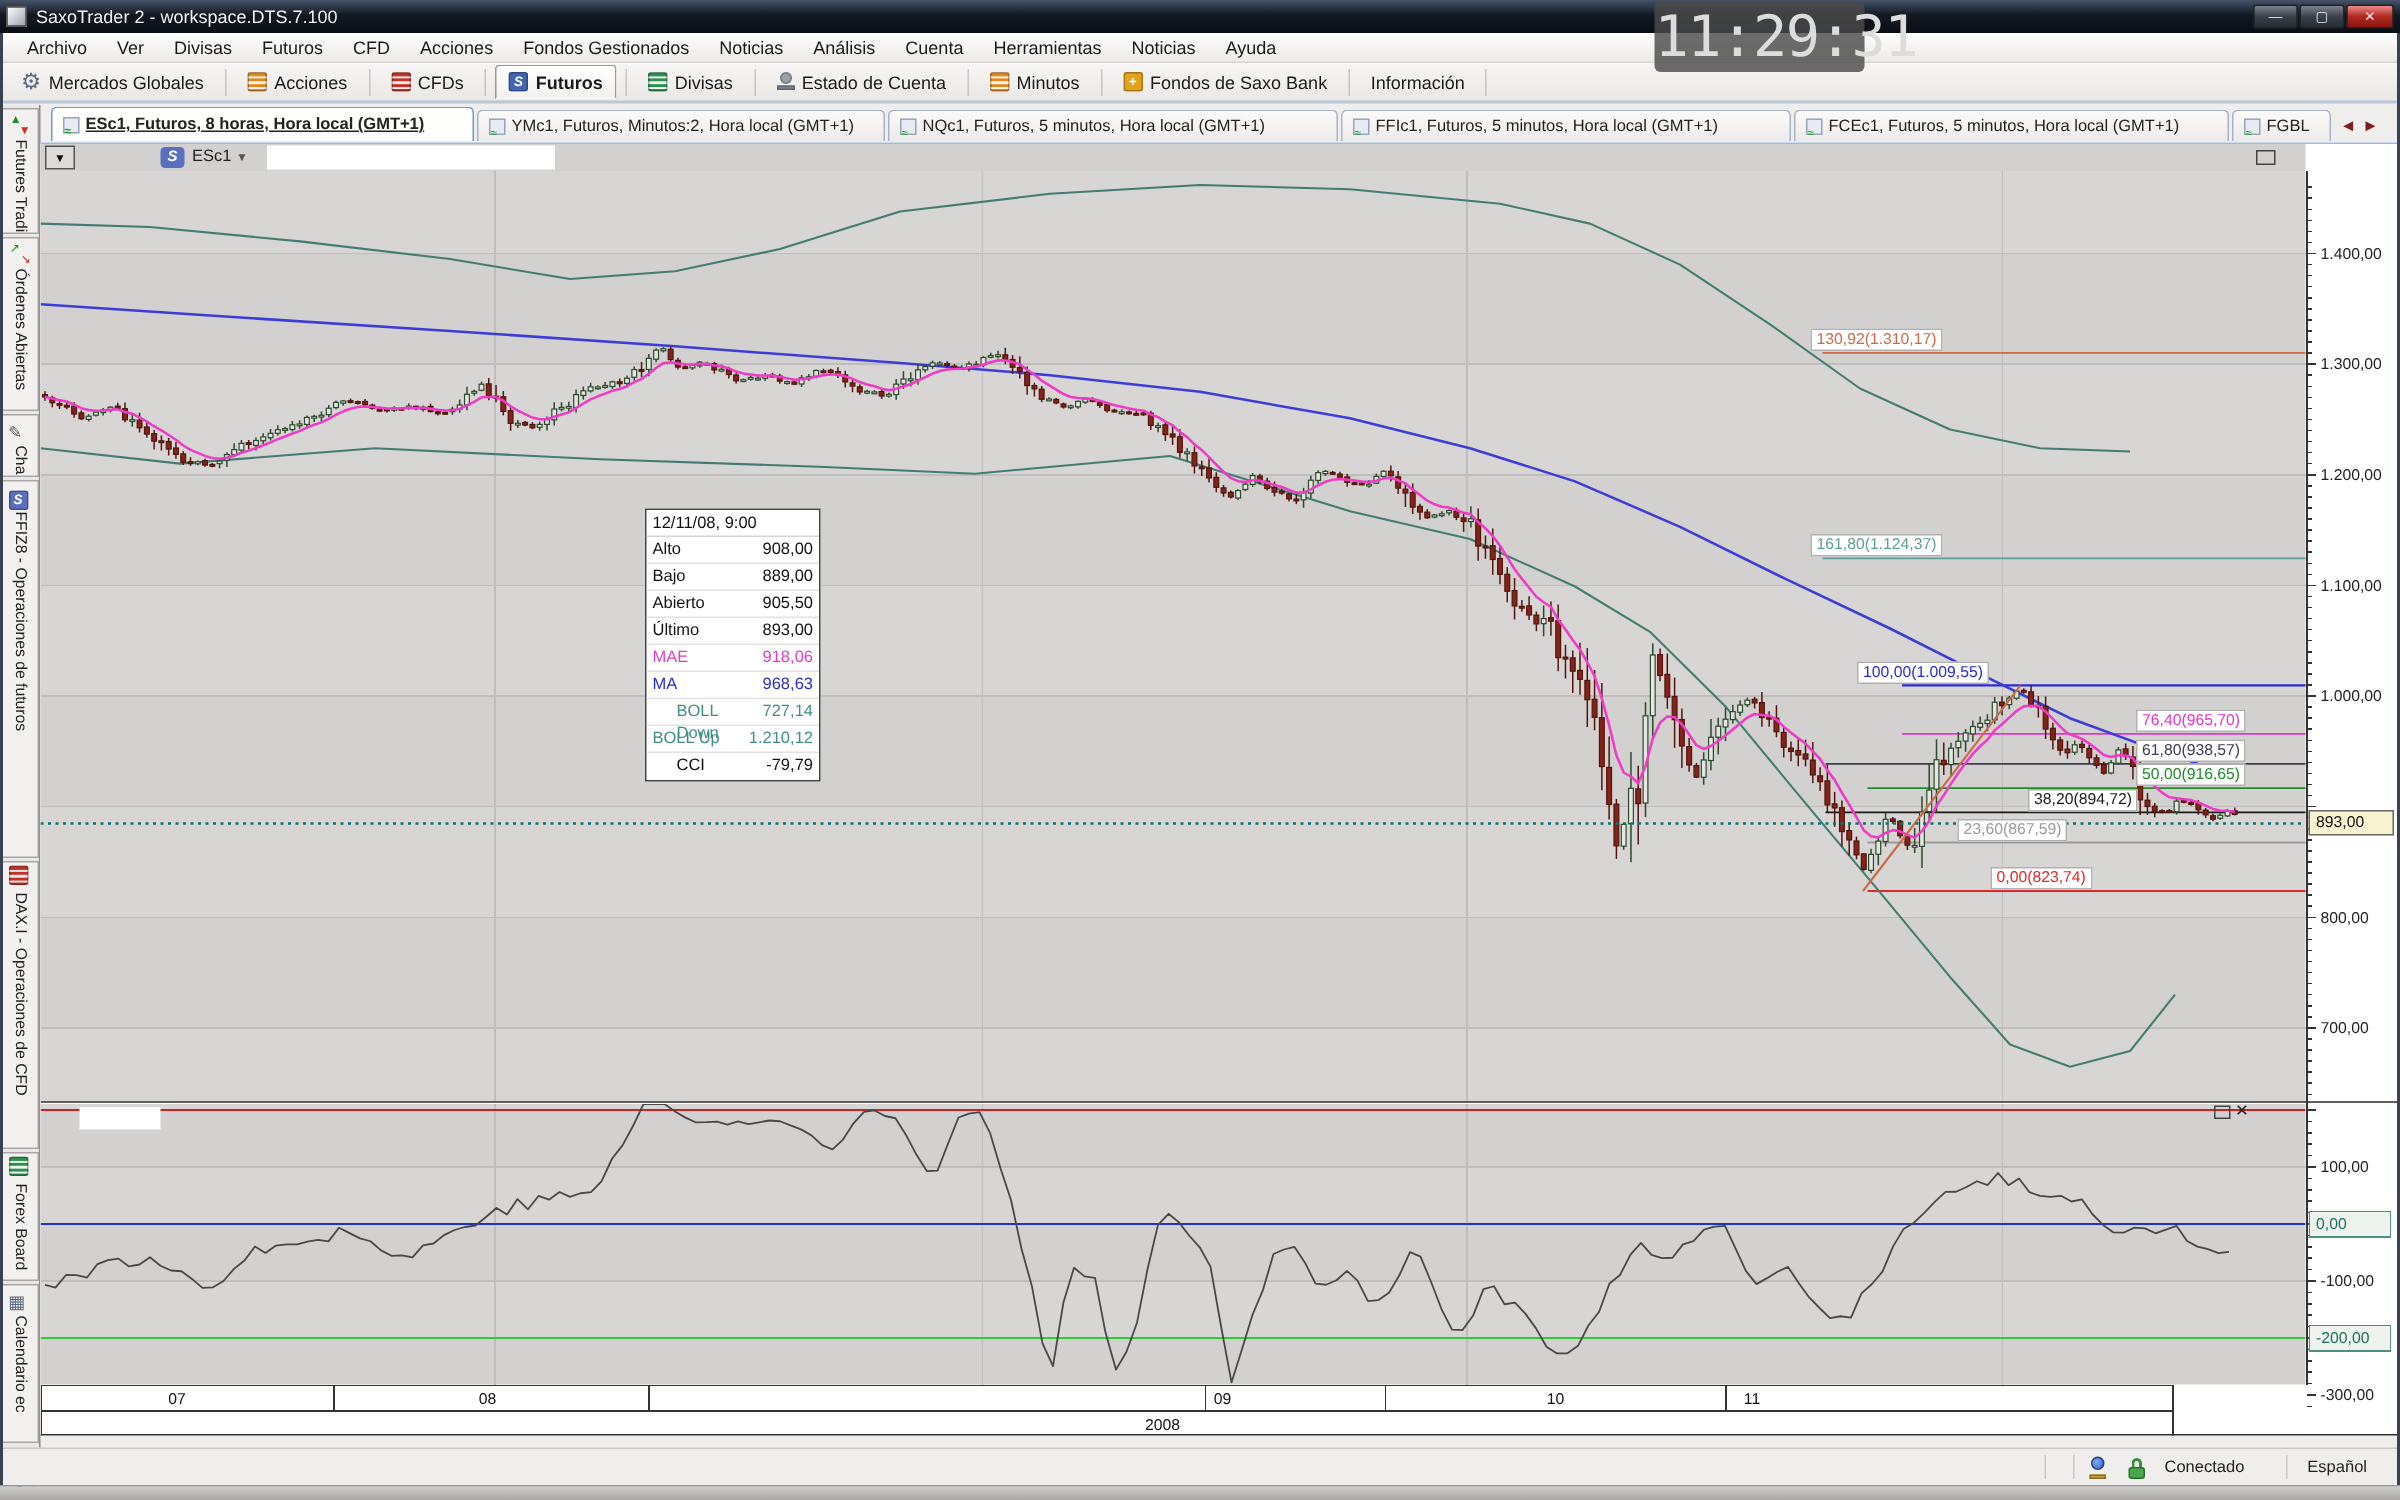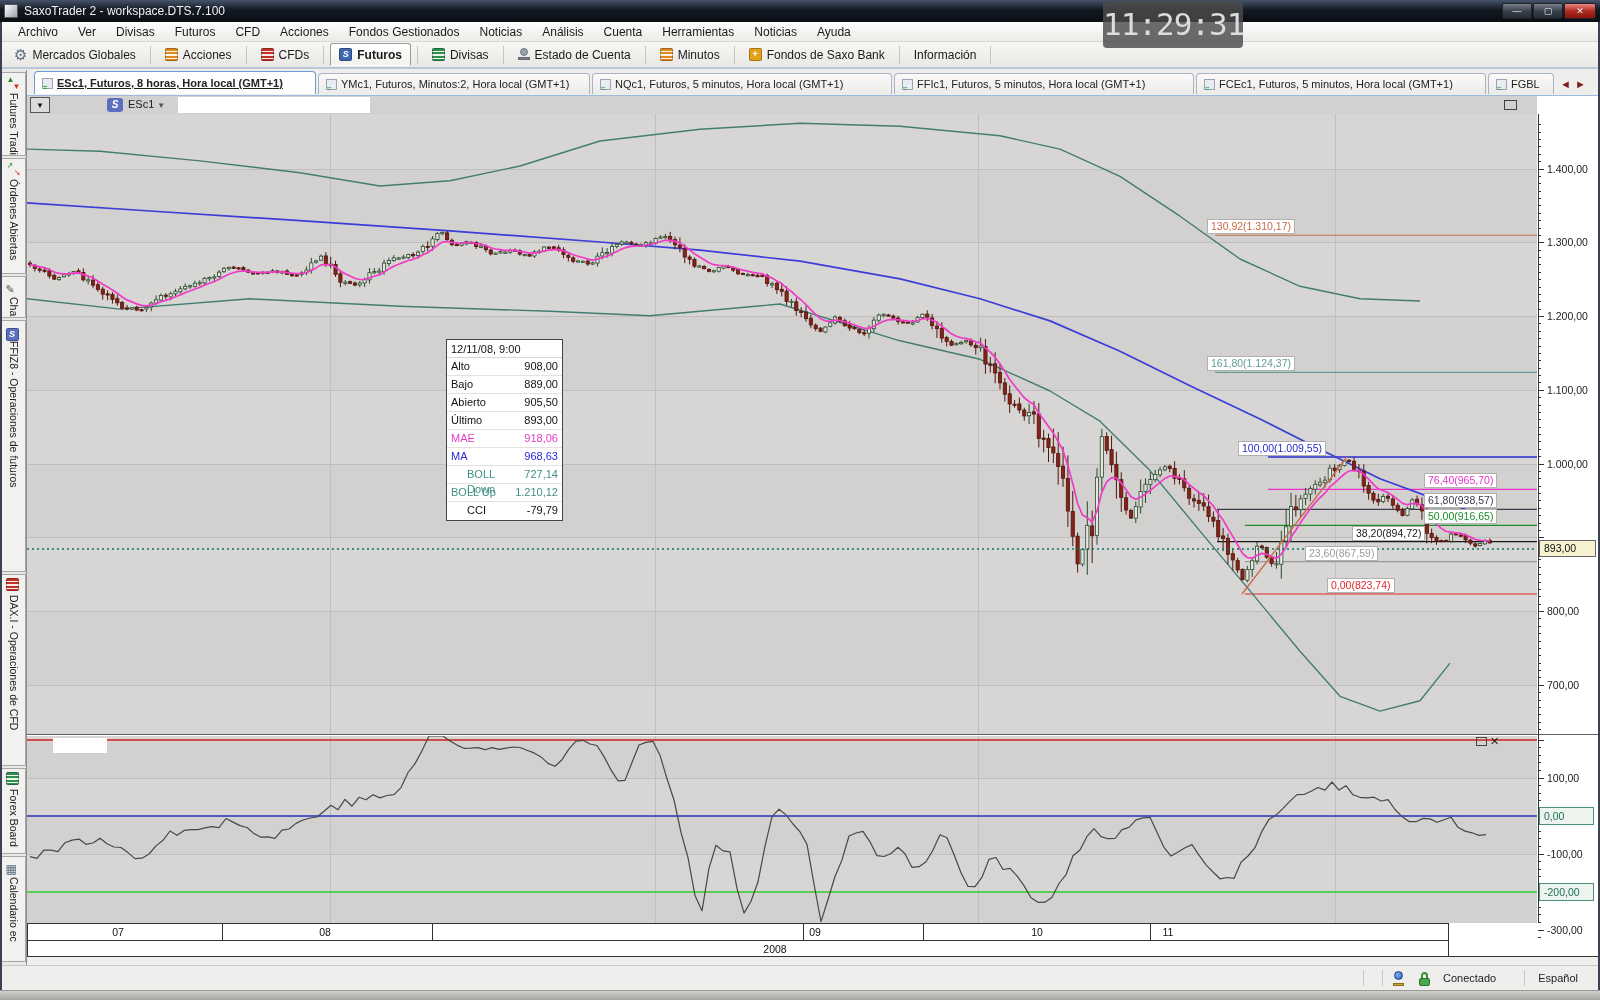--- a/index.html
+++ b/index.html
@@ -75,28 +75,28 @@
   .cci-ctl{position:absolute;left:1449px;top:641px;display:flex;gap:3px;align-items:center;}
   .cci-ctl .bx{width:11px;height:9px;border:1px solid #444;}
   .cci-ctl .xx{font-size:11px;font-weight:bold;color:#222;line-height:9px;}
   .white-left-box{position:absolute;left:26px;top:642px;width:54px;height:15px;background:#fff;}
   .fib-label{position:absolute;background:#ffffff;border:1px solid #b0b0b0;font-size:10.5px;
     padding:0 3px;line-height:13px;white-space:nowrap;}
   .price-box{position:absolute;left:1512px;top:444px;width:57px;height:17px;background:#f7f2d0;
     border:1px solid #666;font-size:10.5px;line-height:15px;padding-left:4px;color:#111;}
   
   .tooltip{position:absolute;left:403px;top:243px;width:117px;background:#fff;border:1px solid #444;
-    font-size:11px;color:#111;margin-left:16px;}
+    font-size:11px;color:#111;}
   .tt-title{padding:2px 4px;height:18px;line-height:15px;border-bottom:1px solid #d6d6d6;}
   .tt-row{display:flex;justify-content:space-between;padding:1px 4px;height:18px;line-height:15px;
     border-bottom:1px solid #e2e2e2;}
   .tt-row:last-child{border-bottom:none;padding-left:20px;}
   
   .clock{position:absolute;left:1103px;top:1px;width:140px;height:47px;background:rgba(75,75,75,.82);
-    border-radius:4px;color:#dcdcdc;font-family:"DejaVu Sans Mono",monospace;font-size:31px;
+    border-radius:4px;color:#dcdcdc;font-family:"DejaVu Sans Mono",monospace;font-size:38px;
     text-align:center;line-height:47px;letter-spacing:-1px;z-index:50;}
   
   .statusbar{position:absolute;left:0;top:965px;width:1600px;height:25px;background:#efeeec;
     border-top:1px solid #c9c8c6;display:flex;align-items:center;justify-content:flex-end;
     font-size:11px;color:#222;}
   .st-sep{width:1px;height:16px;background:#c8c7c5;margin:0 9px;}
   .net-icon{width:14px;height:15px;position:relative;display:inline-block;}
   .net-icon i{position:absolute;left:2px;top:0;width:9px;height:9px;border-radius:50%;
     background:radial-gradient(circle at 35% 35%,#7db0f0,#2a5fc8);border:1px solid #1c3f88;}
   .net-icon b{position:absolute;left:1px;bottom:0;width:11px;height:3px;background:#c9a23a;border:1px solid #8a6d1c;}

